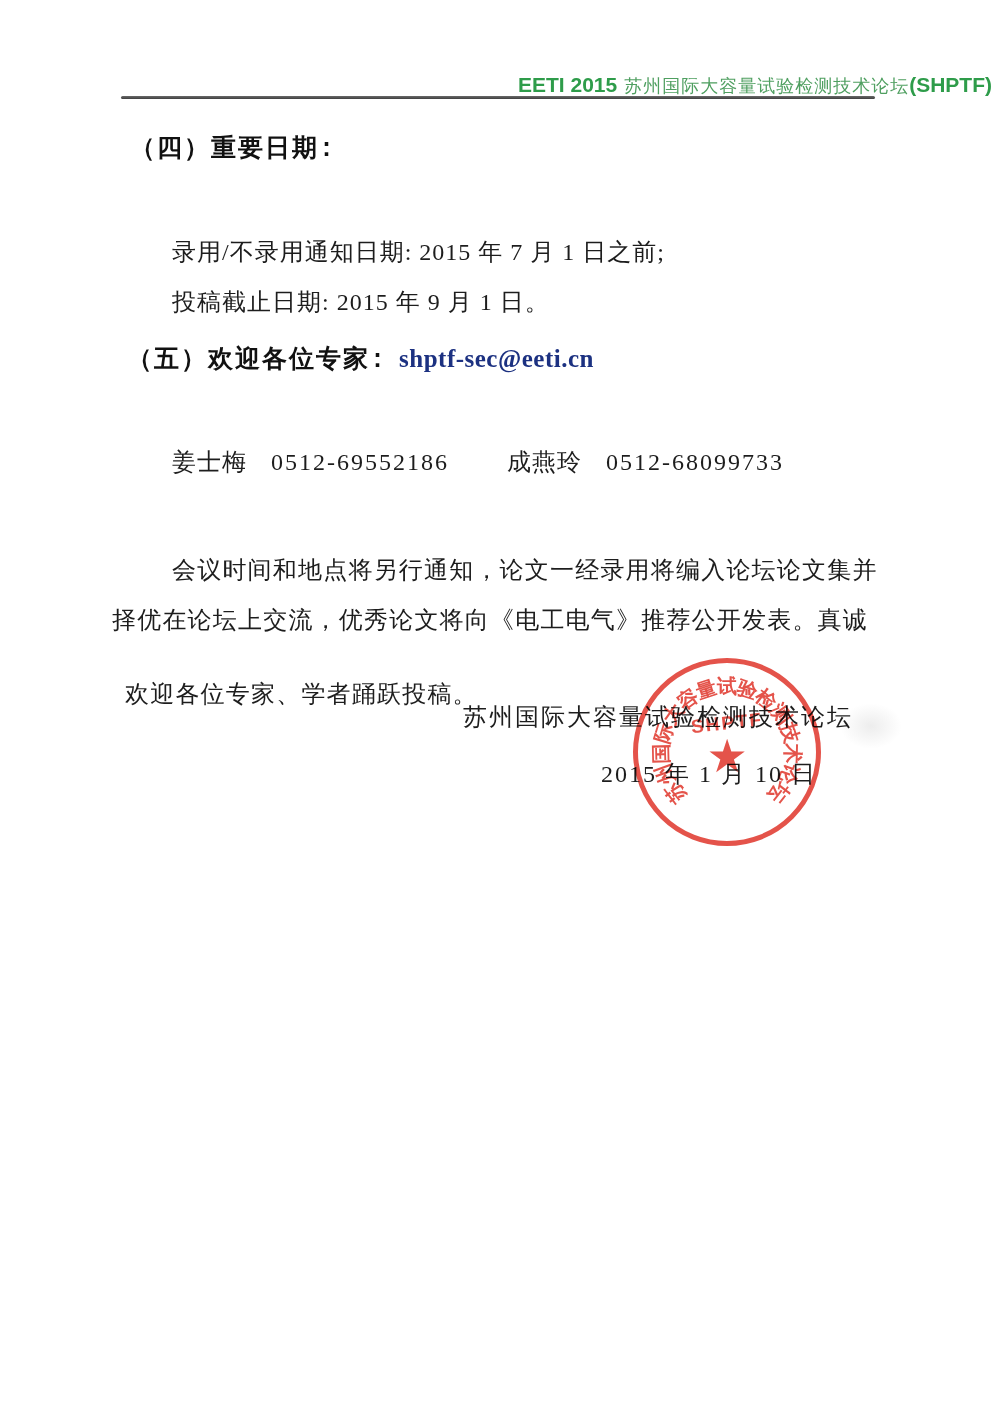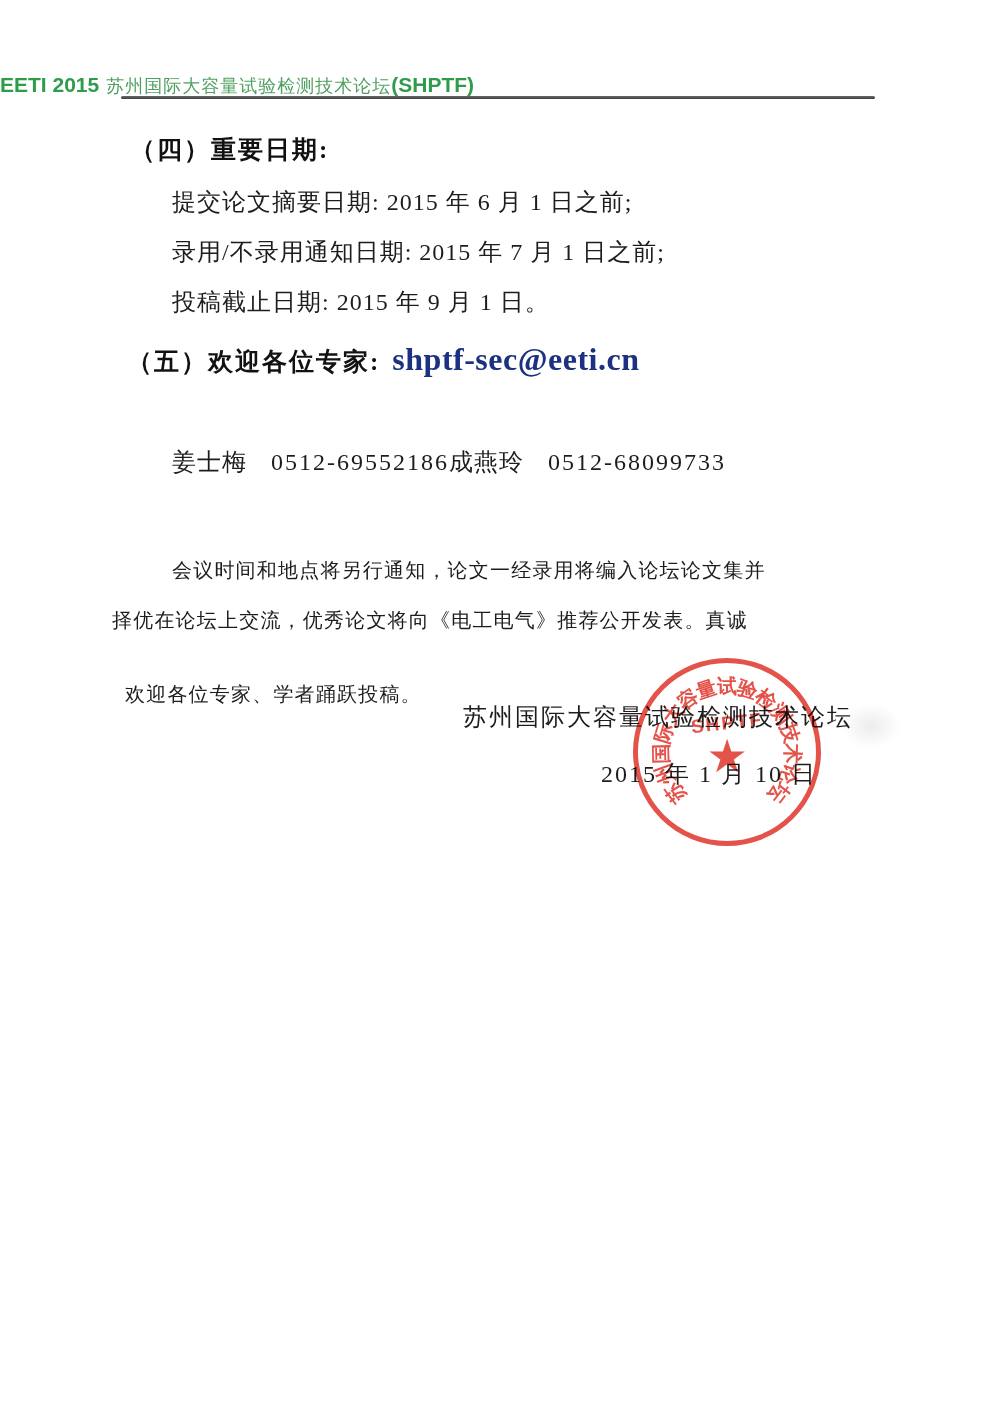--- a/index.html
+++ b/index.html
@@ -17,52 +17,52 @@
   }
   .page{
     position:relative;
     width:992px;height:1402px;
     background:#ffffff;
     overflow:hidden;
   }
   
   .header-title{
     position:absolute;top:71px;left:0;width:100%;
-    text-align:left;line-height:28px;white-space:nowrap;
+    text-align:right;line-height:28px;white-space:nowrap;
   }
   .header-prefix,.header-suffix{
     font-family:"Liberation Sans","DejaVu Sans",sans-serif;
     font-weight:bold;font-size:21px;color:var(--green-bold);
   }
   .header-prefix{margin-right:7px;}
   .header-cn{
     font-size:18px;color:var(--green-cn);letter-spacing:1px;
   }
   .header-rule{
     position:absolute;top:96px;left:121px;width:754px;height:3px;
     background:linear-gradient(#6a6a6a,#3f3f3f);
     border-radius:2px;
   }
   
   .abs{position:absolute;line-height:32px;white-space:nowrap;}
   .heading{
     font-weight:bold;font-size:25px;letter-spacing:2px;
-    font-family:Liberation Serif, serif;
+    font-family:Liberation Mono, monospace;
     color:#111;
   }
   .bodytext{font-size:24px;letter-spacing:1px;color:var(--ink);}
   .email{
-    font-weight:bold;font-size:32px;color:var(--email-blue);
+    font-weight:bold;font-size:25px;color:var(--email-blue);
     letter-spacing:0.5px;margin-left:12px;
     font-family:"Liberation Serif","DejaVu Serif",serif;
   }
   .contact-name{margin-right:24px;}
-  .contact-phone{letter-spacing:2px;}
+  .contact-phone{margin-right:58px;letter-spacing:2px;}
   .contact-phone:last-child{margin-right:16px;}
-  .para-line{font-size:20px;letter-spacing:1.2px;}
+  .para-line{font-size:24px;letter-spacing:1.2px;}
   .indent{padding-left:47px;}
   .sig{font-size:24px;letter-spacing:2px;}
   
   .stamp{
     position:absolute;left:633px;top:658px;width:188px;height:188px;
     border:5px solid var(--stamp-red);
     border-radius:50%;
     mix-blend-mode:multiply;
     opacity:0.92;
     z-index:3;
@@ -97,21 +97,20 @@
 <body>
 
 <div class="page">
 
   <div class="header-title">
     <span class="header-prefix">EETI 2015</span><span class="header-cn">苏州国际大容量试验检测技术论坛</span><span class="header-suffix">(SHPTF)</span>
   </div>
   <div class="header-rule"></div>
 
   <div class="abs heading" style="left:130px;top:134px;">（四）重要日期:</div>
-  <div class="abs bodytext" style="left:172px;top:186px;">提交论文摘要日期: 2015 年 6 月 1 日之前;</div>
   <div class="abs bodytext" style="left:172px;top:236px;text-align:right;">录用/不录用通知日期:  2015 年 7 月 1 日之前;</div>
   <div class="abs bodytext" style="left:172px;top:286px;">投稿截止日期: 2015 年 9 月 1 日。</div>
 
   <div class="abs" style="left:127px;top:343px;">
     <span class="heading">（五）欢迎各位专家:</span><span class="email">shptf-sec@eeti.cn</span>
   </div>
 
   <div class="abs bodytext" style="left:172px;top:446px;">
     <span class="contact-name">姜士梅</span><span class="contact-phone">0512-69552186</span><span class="contact-name">成燕玲</span><span class="contact-phone">0512-68099733</span>
   </div>

